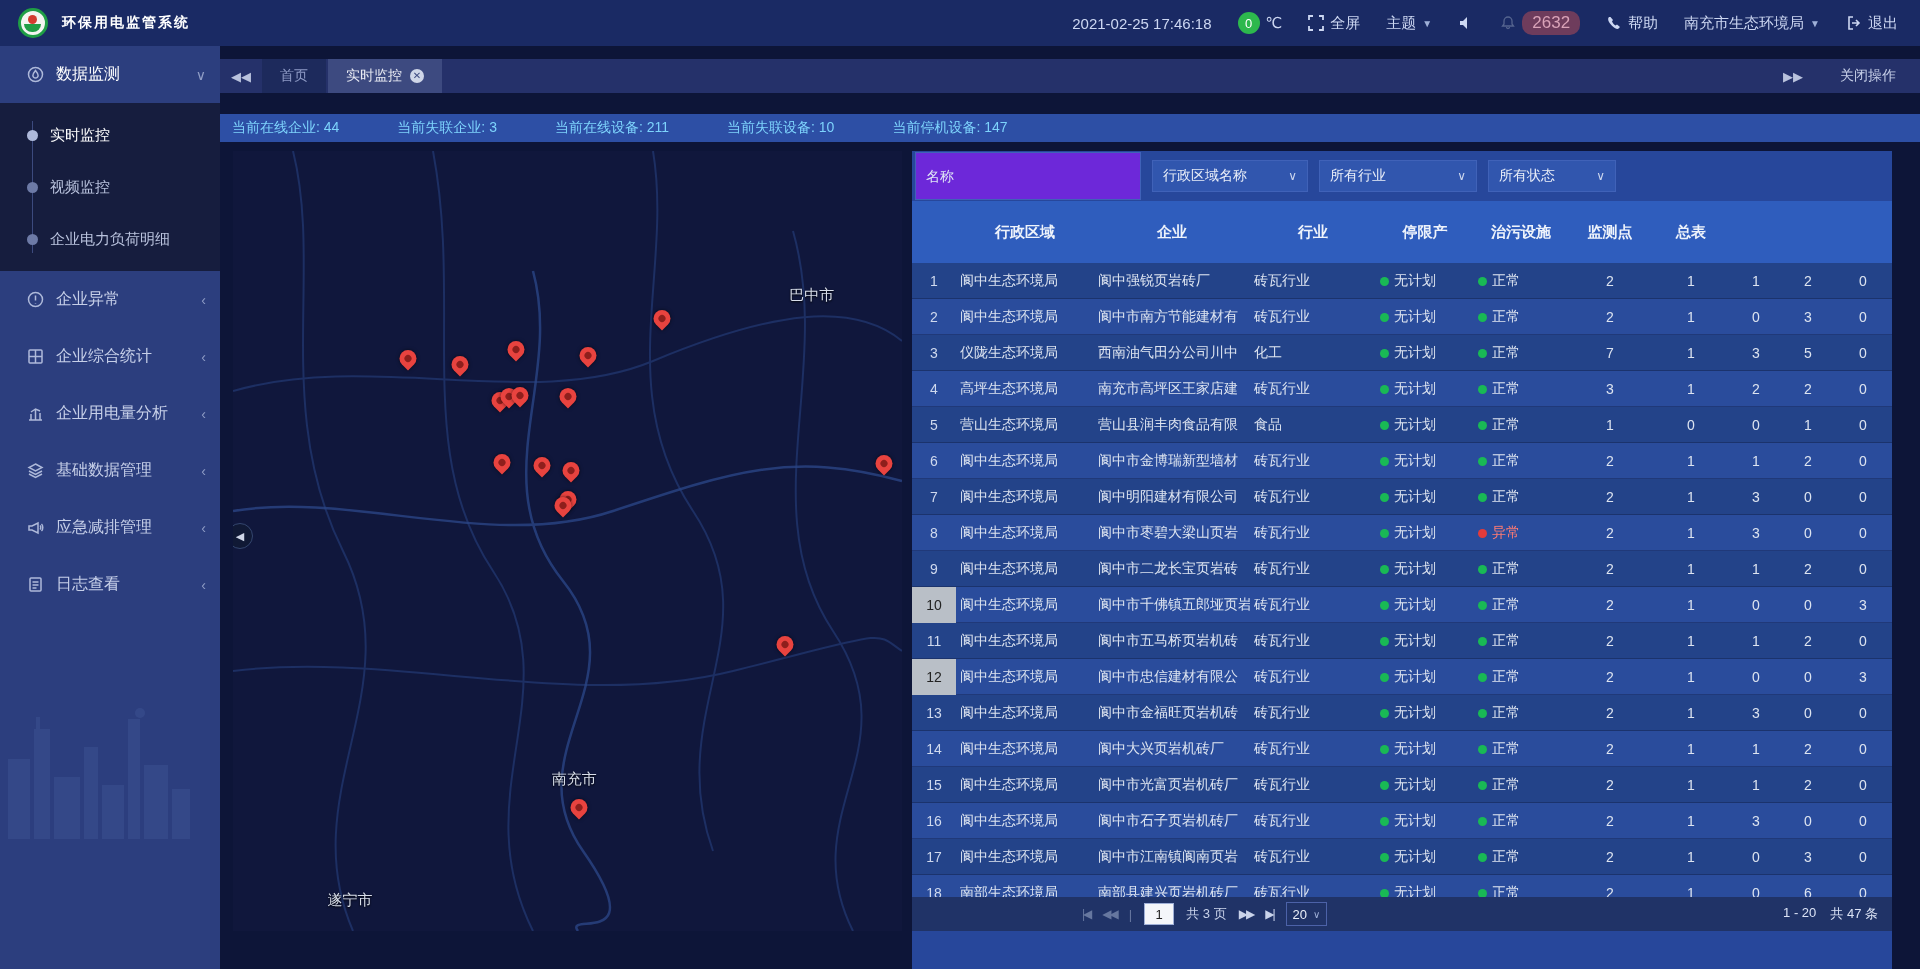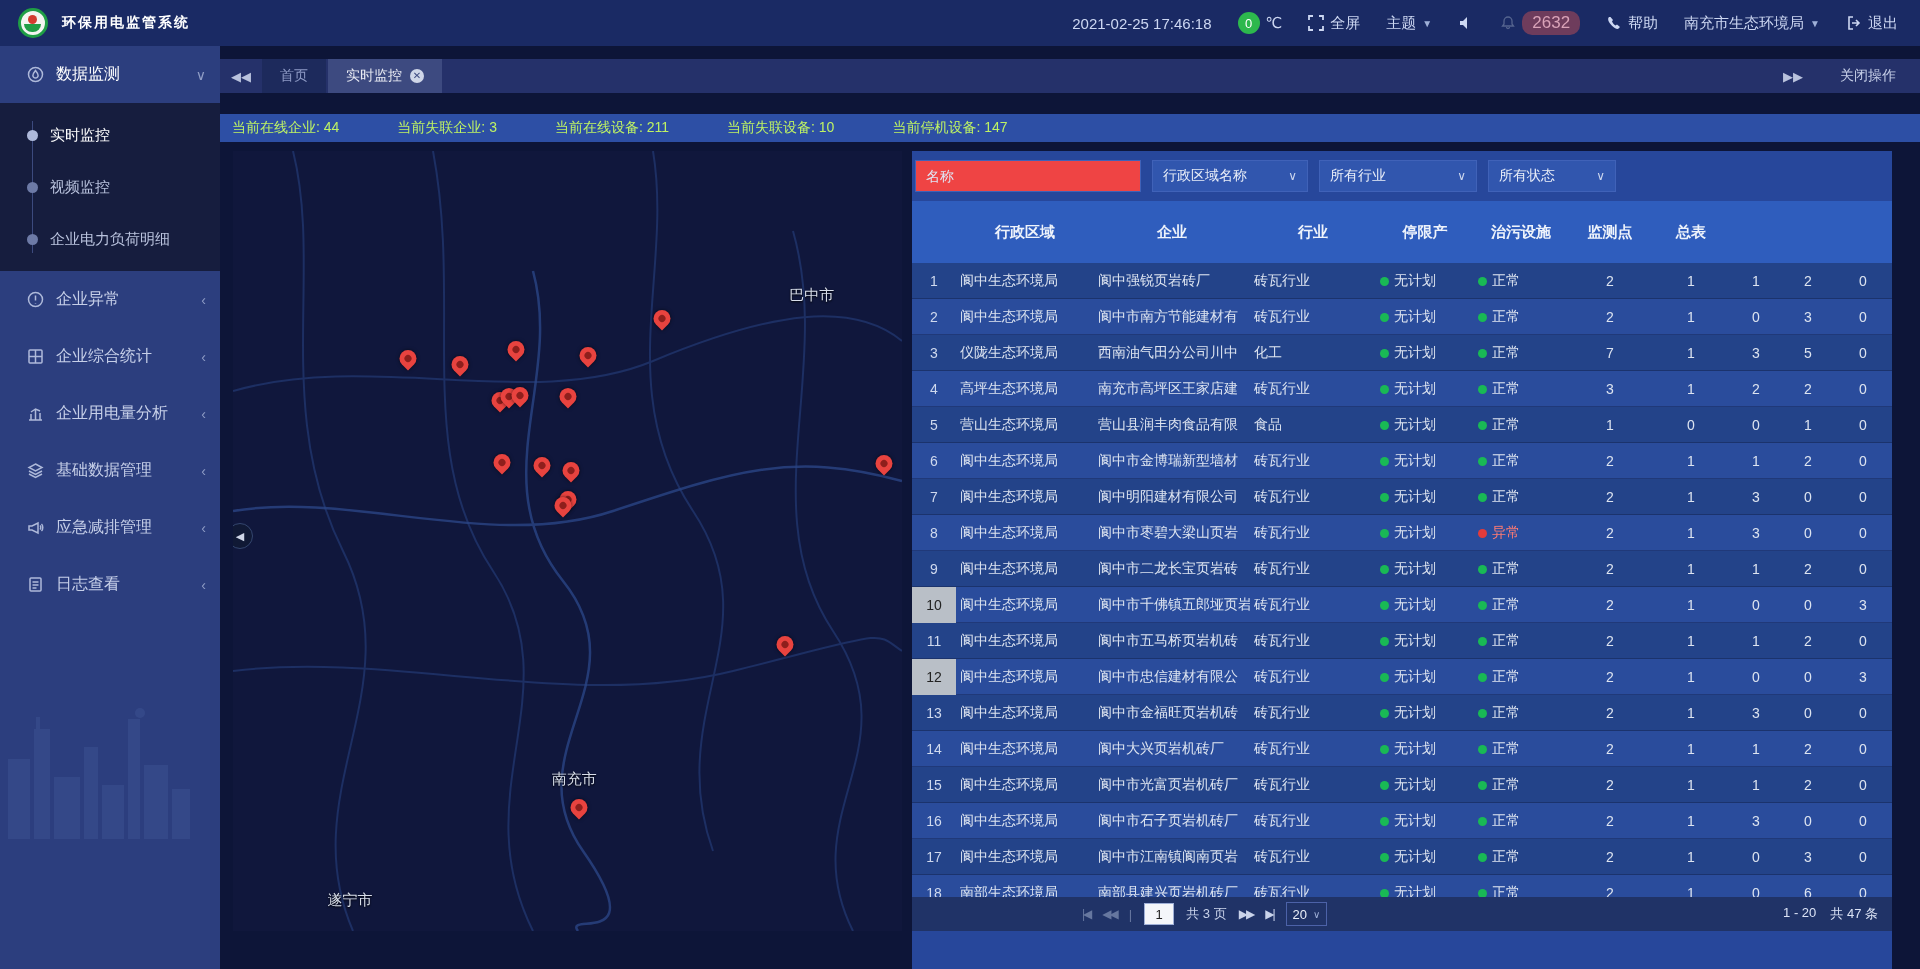--- a/index.html
+++ b/index.html
@@ -44,40 +44,40 @@
   .tabbar { height:34px; margin-top:13px; background:#25316a; display:flex; align-items:stretch; font-size:14px; color:#8f9bc6; }
   .tab-arrow { width:42px; display:flex; align-items:center; justify-content:center; color:#b9c2dd; cursor:pointer; font-size:13px; }
   .tab { padding:0 18px; display:flex; align-items:center; gap:8px; background:#1d2a5c; margin-right:2px; cursor:pointer; }
   .tab.active { background:#3d4a80; color:#e8eaf2; }
   .tab-close { width:14px; height:14px; border-radius:50%; background:#cfd6e8; color:#3d4a80; font-size:10px;
     display:flex; align-items:center; justify-content:center; line-height:1; }
   .tabbar-right { margin-left:auto; display:flex; align-items:center; gap:26px; padding-right:24px; color:#c6cfe8; }
 
   
   .statsbar { height:28px; margin-top:21px; background:#2d4fa5; display:flex; align-items:center; gap:58px; padding-left:12px;
-    font-size:14px; color:#bef264; }
+    font-size:14px; color:#7dd3fc; }
 
   
   .panels { flex:1; display:flex; margin:9px 0 0 13px; height:780px; }
   .map { width:669px; height:780px; background:#10173c; position:relative; flex:0 0 auto; overflow:hidden; }
   .map svg.roads { position:absolute; inset:0; }
   .map-label { position:absolute; color:#d8deea; font-size:15px; transform:translate(-50%,-50%); text-shadow:0 1px 2px #000; }
   .pin { position:absolute; width:17px; height:17px; background:#e8433f; border-radius:50% 50% 50% 0;
     transform:translate(-50%,-100%) rotate(-45deg); box-shadow:0 0 4px rgba(0,0,0,.6); }
   .pin:after { content:""; position:absolute; left:5px; top:5px; width:7px; height:7px; border-radius:50%; background:#8e1f1c; }
   .map-toggle { position:absolute; left:-6px; top:372px; width:26px; height:26px; border-radius:50%; background:#101935;
     border:1px solid #34466f; color:#cfd6e8; display:flex; align-items:center; justify-content:center; font-size:11px; cursor:pointer; }
 
   .right-panel { width:980px; margin-left:10px; background:#27479b; display:flex; flex-direction:column; flex:0 0 auto; }
 
   
   .filters { height:50px; display:flex; align-items:center; gap:11px; padding:0 2px 0 3px; }
   .f-box { height:32px; background:#3156ae; border:1px solid #4062b8; display:flex; align-items:center;
     padding:0 10px; font-size:14px; color:#e9eef8; }
-  .f-input { width:226px; background:#ef4444; border:1px solid #4062b8; height:32px; color:#e9eef8; font-size:14px; padding:0 10px; }
+  .f-input { width:226px; background:#6d28d9; border:1px solid #4062b8; height:48px; color:#e9eef8; font-size:14px; padding:0 10px; }
   .f-input::placeholder { color:#dfe6f5; opacity:1; }
   .f-select { justify-content:space-between; cursor:pointer; }
   .f-select .chev { color:#cdd7ee; font-size:12px; margin-left:14px; }
   .w-region { width:156px; } .w-industry { width:158px; } .w-status { width:128px; }
 
   
   .tgrid { display:grid; grid-template-columns:44px 138px 156px 126px 98px 94px 84px 78px 52px 52px 58px; align-items:center; }
   .thead { background:#2f5dbd; height:62px; font-size:15px; font-weight:bold; color:#eef3fb; }
   .thead .th { text-align:center; }
   .th-group { grid-column:9 / 12; display:flex; flex-direction:column; height:62px; justify-content:center; }

